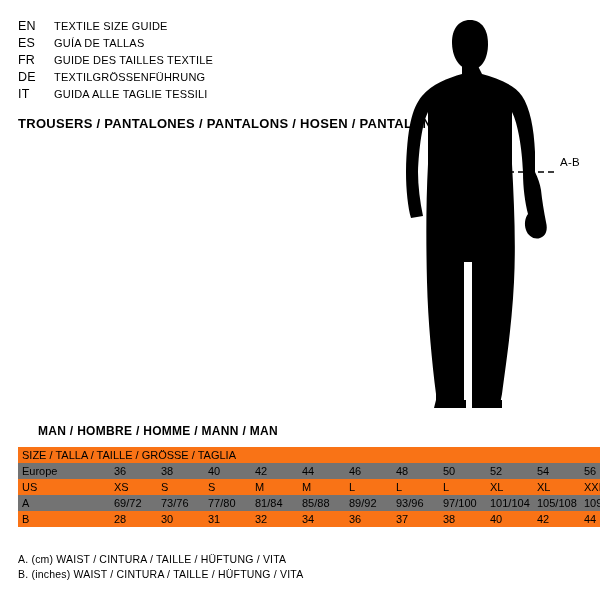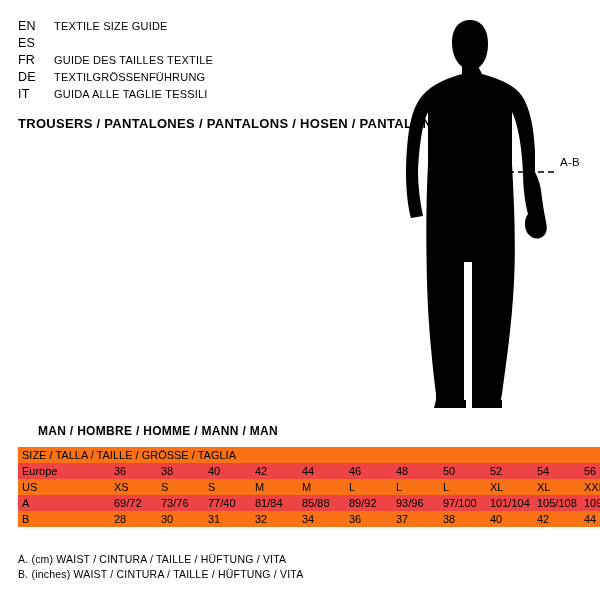--- a/index.html
+++ b/index.html
@@ -91,21 +91,21 @@
   }
   table.size-table td {
     padding: 2px 0 2px 4px;
     vertical-align: middle;
     white-space: nowrap;
   }
   table.size-table tr.shaded td {
     background: #f97316;
   }
   table.size-table tr.plain td {
-    background: #ef4444;
+    background: #737373;
   }
   td.label-col {
     width: 88px;
   }
   td.val {
     width: 43px;
   }
   .row-h {
     height: 16px;
   }
@@ -127,20 +127,21 @@
 
 <div class="page">
 
   <div class="lang-block">
     <div class="lang-row">
       <span class="lang-code">EN</span>
       <span class="lang-text">TEXTILE SIZE GUIDE</span>
     </div>
     <div class="lang-row">
       <span class="lang-code">ES</span>
+      <span class="lang-text">GUÍA DE TALLAS</span>
     </div>
     <div class="lang-row">
       <span class="lang-code">FR</span>
       <span class="lang-text">GUIDE DES TAILLES TEXTILE</span>
     </div>
     <div class="lang-row">
       <span class="lang-code">DE</span>
       <span class="lang-text">TEXTILGRÖSSENFÜHRUNG</span>
     </div>
     <div class="lang-row">
@@ -243,21 +244,21 @@
           <td class="val">L</td>
           <td class="val">L</td>
           <td class="val">XL</td>
           <td class="val">XL</td>
           <td class="val">XXL</td>
         </tr>
         <tr class="plain row-h">
           <td class="label-col">A</td>
           <td class="val">69/72</td>
           <td class="val">73/76</td>
-          <td class="val">77/40</td>
+          <td class="val">77/80</td>
           <td class="val">81/84</td>
           <td class="val">85/88</td>
           <td class="val">89/92</td>
           <td class="val">93/96</td>
           <td class="val">97/100</td>
           <td class="val">101/104</td>
           <td class="val">105/108</td>
           <td class="val">109/112</td>
         </tr>
         <tr class="shaded row-h">

